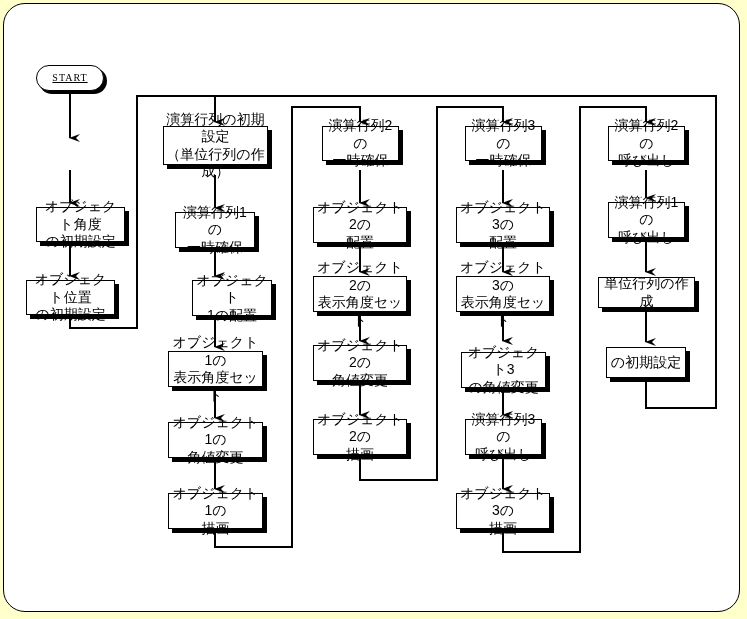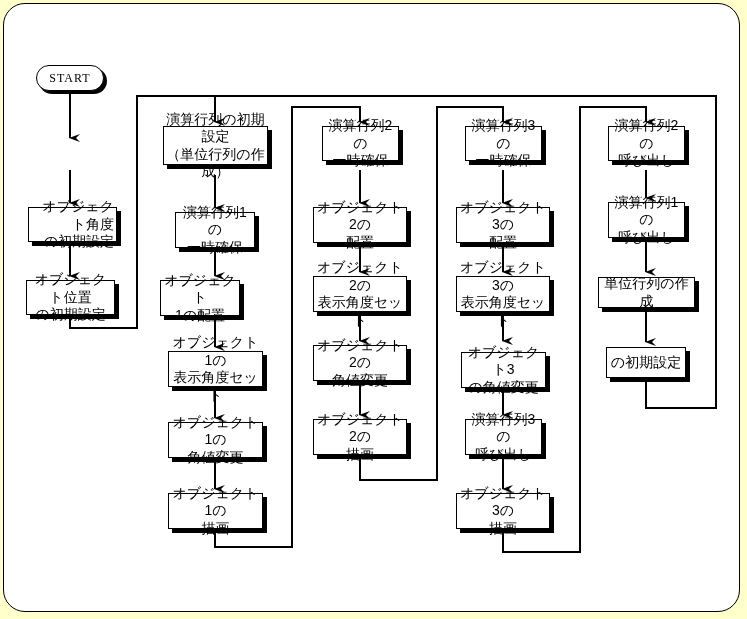--- a/index.html
+++ b/index.html
@@ -47,23 +47,24 @@
     line-height: 1.25;
     font-size: 14px;
     letter-spacing: 0px;
     white-space: pre-line;
     box-shadow: 4px 4px 0 0 #000000;
     z-index: 3;
   }
   .node.terminator {
     border-radius: 999px;
     box-shadow: 3px 3px 0 0 #000000;
-    font-size: 12px;
+    font-size: 10px;
     letter-spacing: 1px;
     font-family: "Liberation Serif", "DejaVu Serif", serif;
+    text-decoration: underline;
   }
   .nodelabel {
     display: block;
     width: 100%;
     padding: 0 2px;
     box-sizing: border-box;
   }
 </style>
 </head>
 <body>
@@ -116,41 +117,41 @@
 
       <path d="M646,378 L646,408 L716,408 L716,96 L137,96"></path>
     </g>
   </svg>
 
   <div class="node terminator" style="left:36px; top:65px; width:68px; height:26px;">
     <span class="nodelabel">START</span>
   </div>
 
 
-  <div class="node" style="left:28px; top:207px; width:89px; height:35px;text-align:right;">
+  <div class="node" style="left:36px; top:207px; width:89px; height:35px;">
     <span class="nodelabel">オブジェクト角度
 の初期設定</span>
   </div>
 
   <div class="node" style="left:26px; top:280px; width:89px; height:35px;">
     <span class="nodelabel">オブジェクト位置
 の初期設定</span>
   </div>
 
   <div class="node" style="left:163px; top:126px; width:105px; height:39px;">
     <span class="nodelabel">演算行列の初期設定
 （単位行列の作成）</span>
   </div>
 
   <div class="node" style="left:175px; top:212px; width:80px; height:36px;">
     <span class="nodelabel">演算行列1の
 一時確保</span>
   </div>
 
-  <div class="node" style="left:160px; top:280px; width:80px; height:36px;">
+  <div class="node" style="left:192px; top:280px; width:80px; height:36px;">
     <span class="nodelabel">オブジェクト
 1の配置</span>
   </div>
 
   <div class="node" style="left:168px; top:351px; width:95px; height:36px;">
     <span class="nodelabel">オブジェクト1の
 表示角度セット</span>
   </div>
 
   <div class="node" style="left:168px; top:422px; width:95px; height:36px;">

